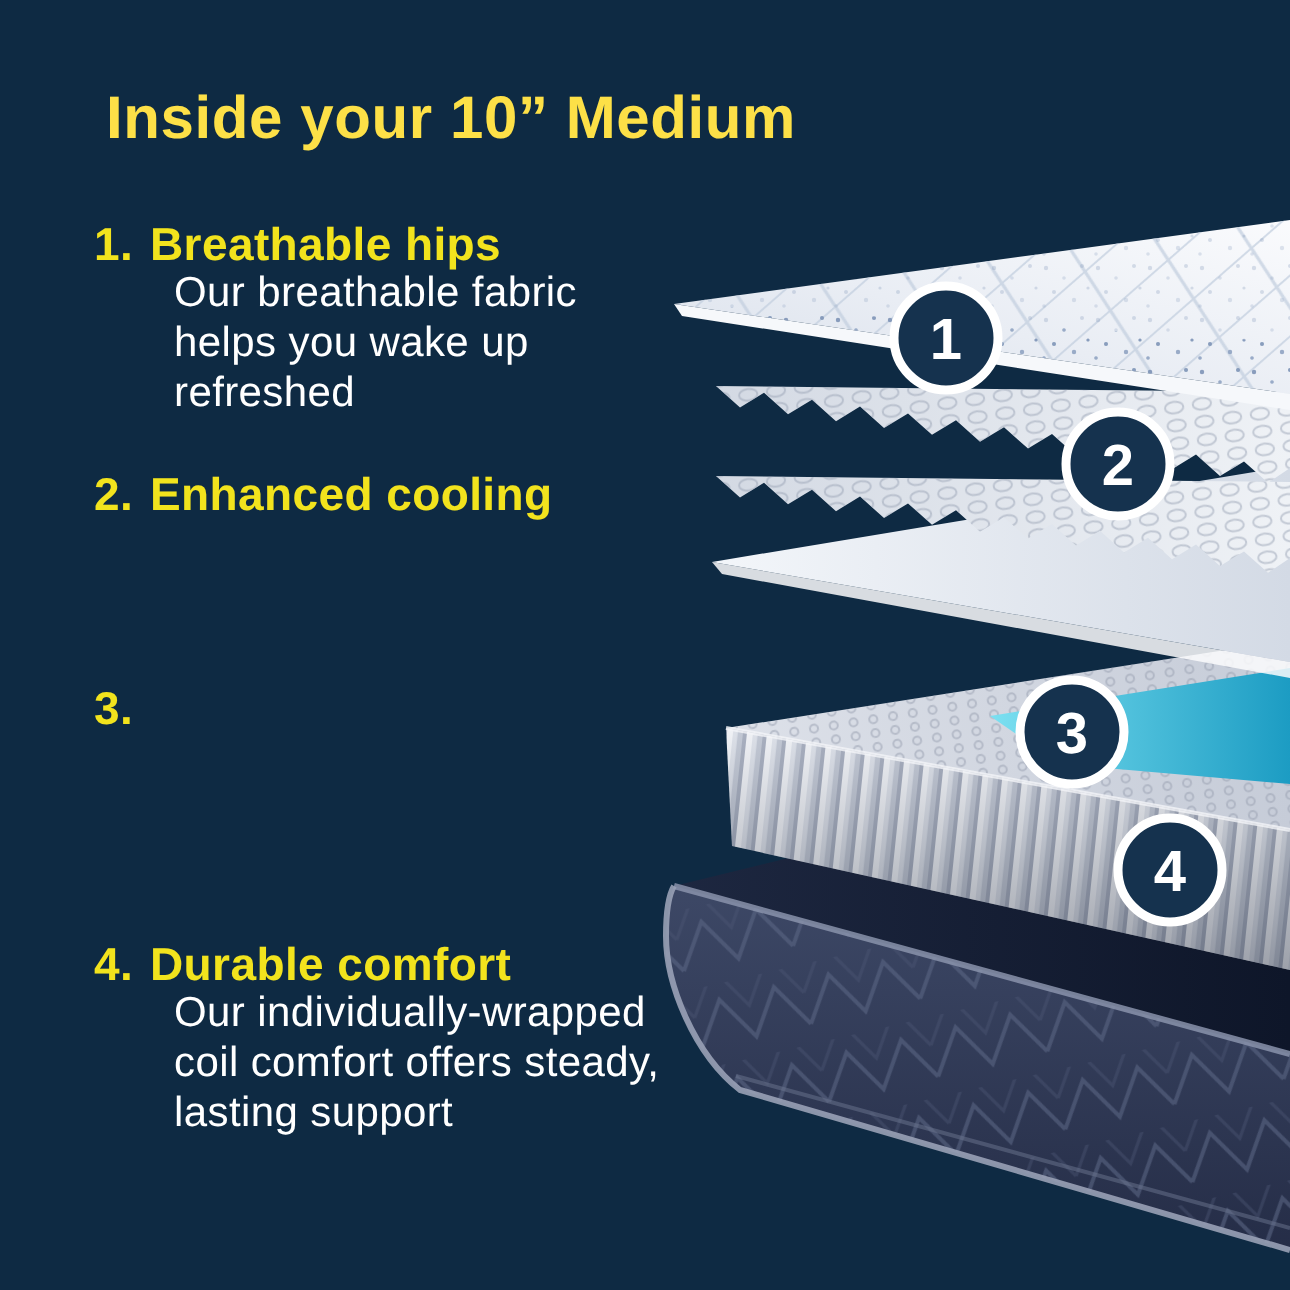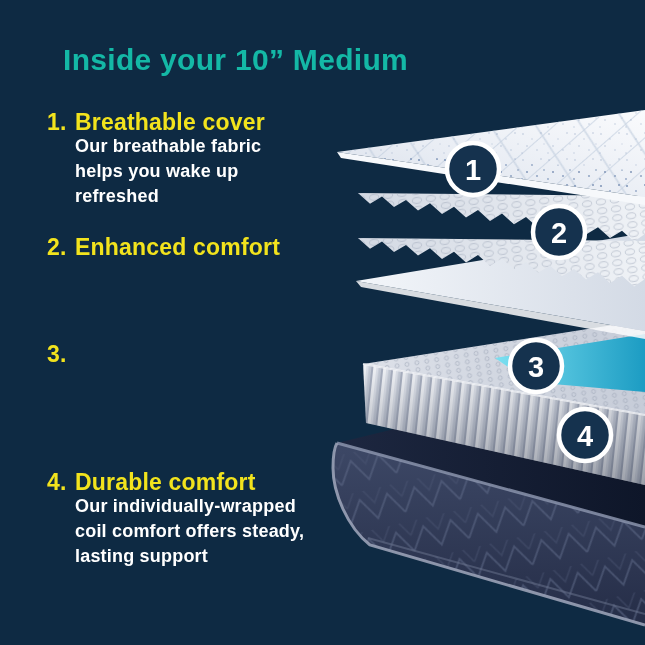--- a/index.html
+++ b/index.html
@@ -4,30 +4,30 @@
 <style>
   html,body{margin:0;padding:0;background:#0E2A43;}
   .canvas{
     position:relative;width:645px;height:645px;overflow:hidden;
     background:#0E2A43;
     font-family:"Liberation Sans", sans-serif;
     -webkit-font-smoothing:antialiased;
   }
   .illustration{position:absolute;left:0;top:0;width:645px;height:645px;}
   .page-title{
-    position:absolute;left:63px;top:42px;
-    color:#14b8a6;font-size:30px;line-height:36px;font-weight:600;
+    position:absolute;left:53px;top:42px;
+    color:#fde047;font-size:30px;line-height:36px;font-weight:600;
     letter-spacing:.3px;white-space:nowrap;
   }
   .feature{position:absolute;left:47px;width:300px;}
   .feature .head{display:flex;font-size:23px;line-height:24px;font-weight:700;color:#F2E31D;letter-spacing:.2px;}
   .feature .num{width:28px;flex:0 0 28px;}
   .feature .body{
-    margin-left:28px;color:#FFFFFF;font-size:18px;line-height:25px;
-    font-weight:700;letter-spacing:.2px;white-space:pre-line;
+    margin-left:40px;color:#FFFFFF;font-size:21px;line-height:25px;
+    font-weight:400;letter-spacing:.2px;white-space:pre-line;
   }
   #feat-0{top:110px;} #feat-1{top:235px;} #feat-2{top:342px;} #feat-3{top:470px;}
   .callout-text{
     font-family:"Liberation Sans", sans-serif;font-weight:700;font-size:29px;fill:#FFFFFF;
   }
 </style>
 </head>
 <body>
 
 <div class="canvas">
@@ -167,31 +167,31 @@
         <text class="callout-text" x="585" y="445.5" text-anchor="middle">4</text>
       </g>
     </g>
   </svg>
 
   <div class="page-title">Inside your 10” Medium</div>
 
   <div class="feature" id="feat-0">
     <div class="head">
       <span class="num">1.</span>
-      <span>Breathable cover</span>
+      <span>Breathable hips</span>
     </div>
     <div class="body">Our breathable fabric
 helps you wake up
 refreshed</div>
   </div>
 
   <div class="feature" id="feat-1">
     <div class="head">
       <span class="num">2.</span>
-      <span>Enhanced comfort</span>
+      <span>Enhanced cooling</span>
     </div>
   </div>
 
   <div class="feature" id="feat-2">
     <div class="head">
       <span class="num">3.</span>
     </div>
   </div>
 
   <div class="feature" id="feat-3">

